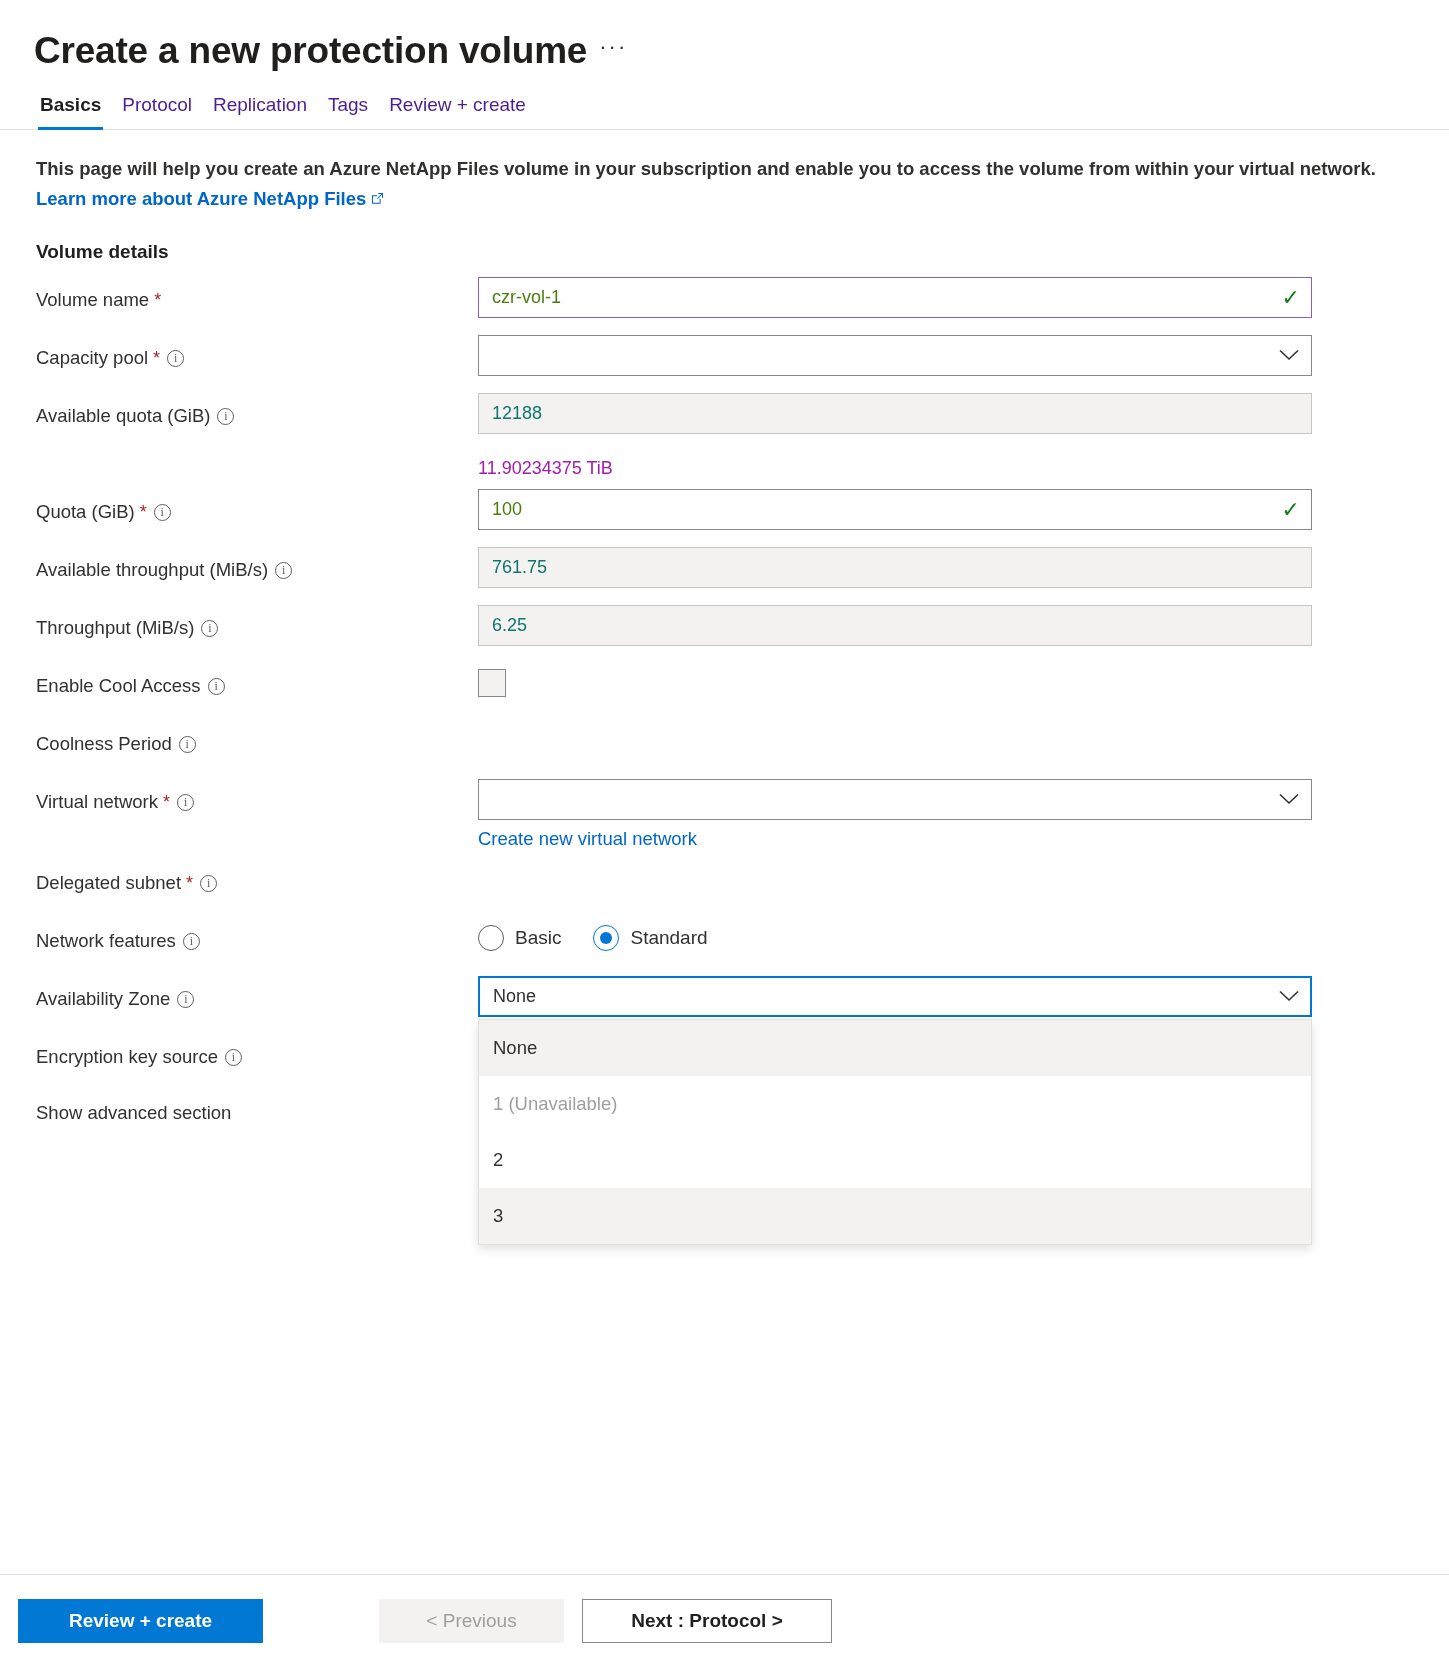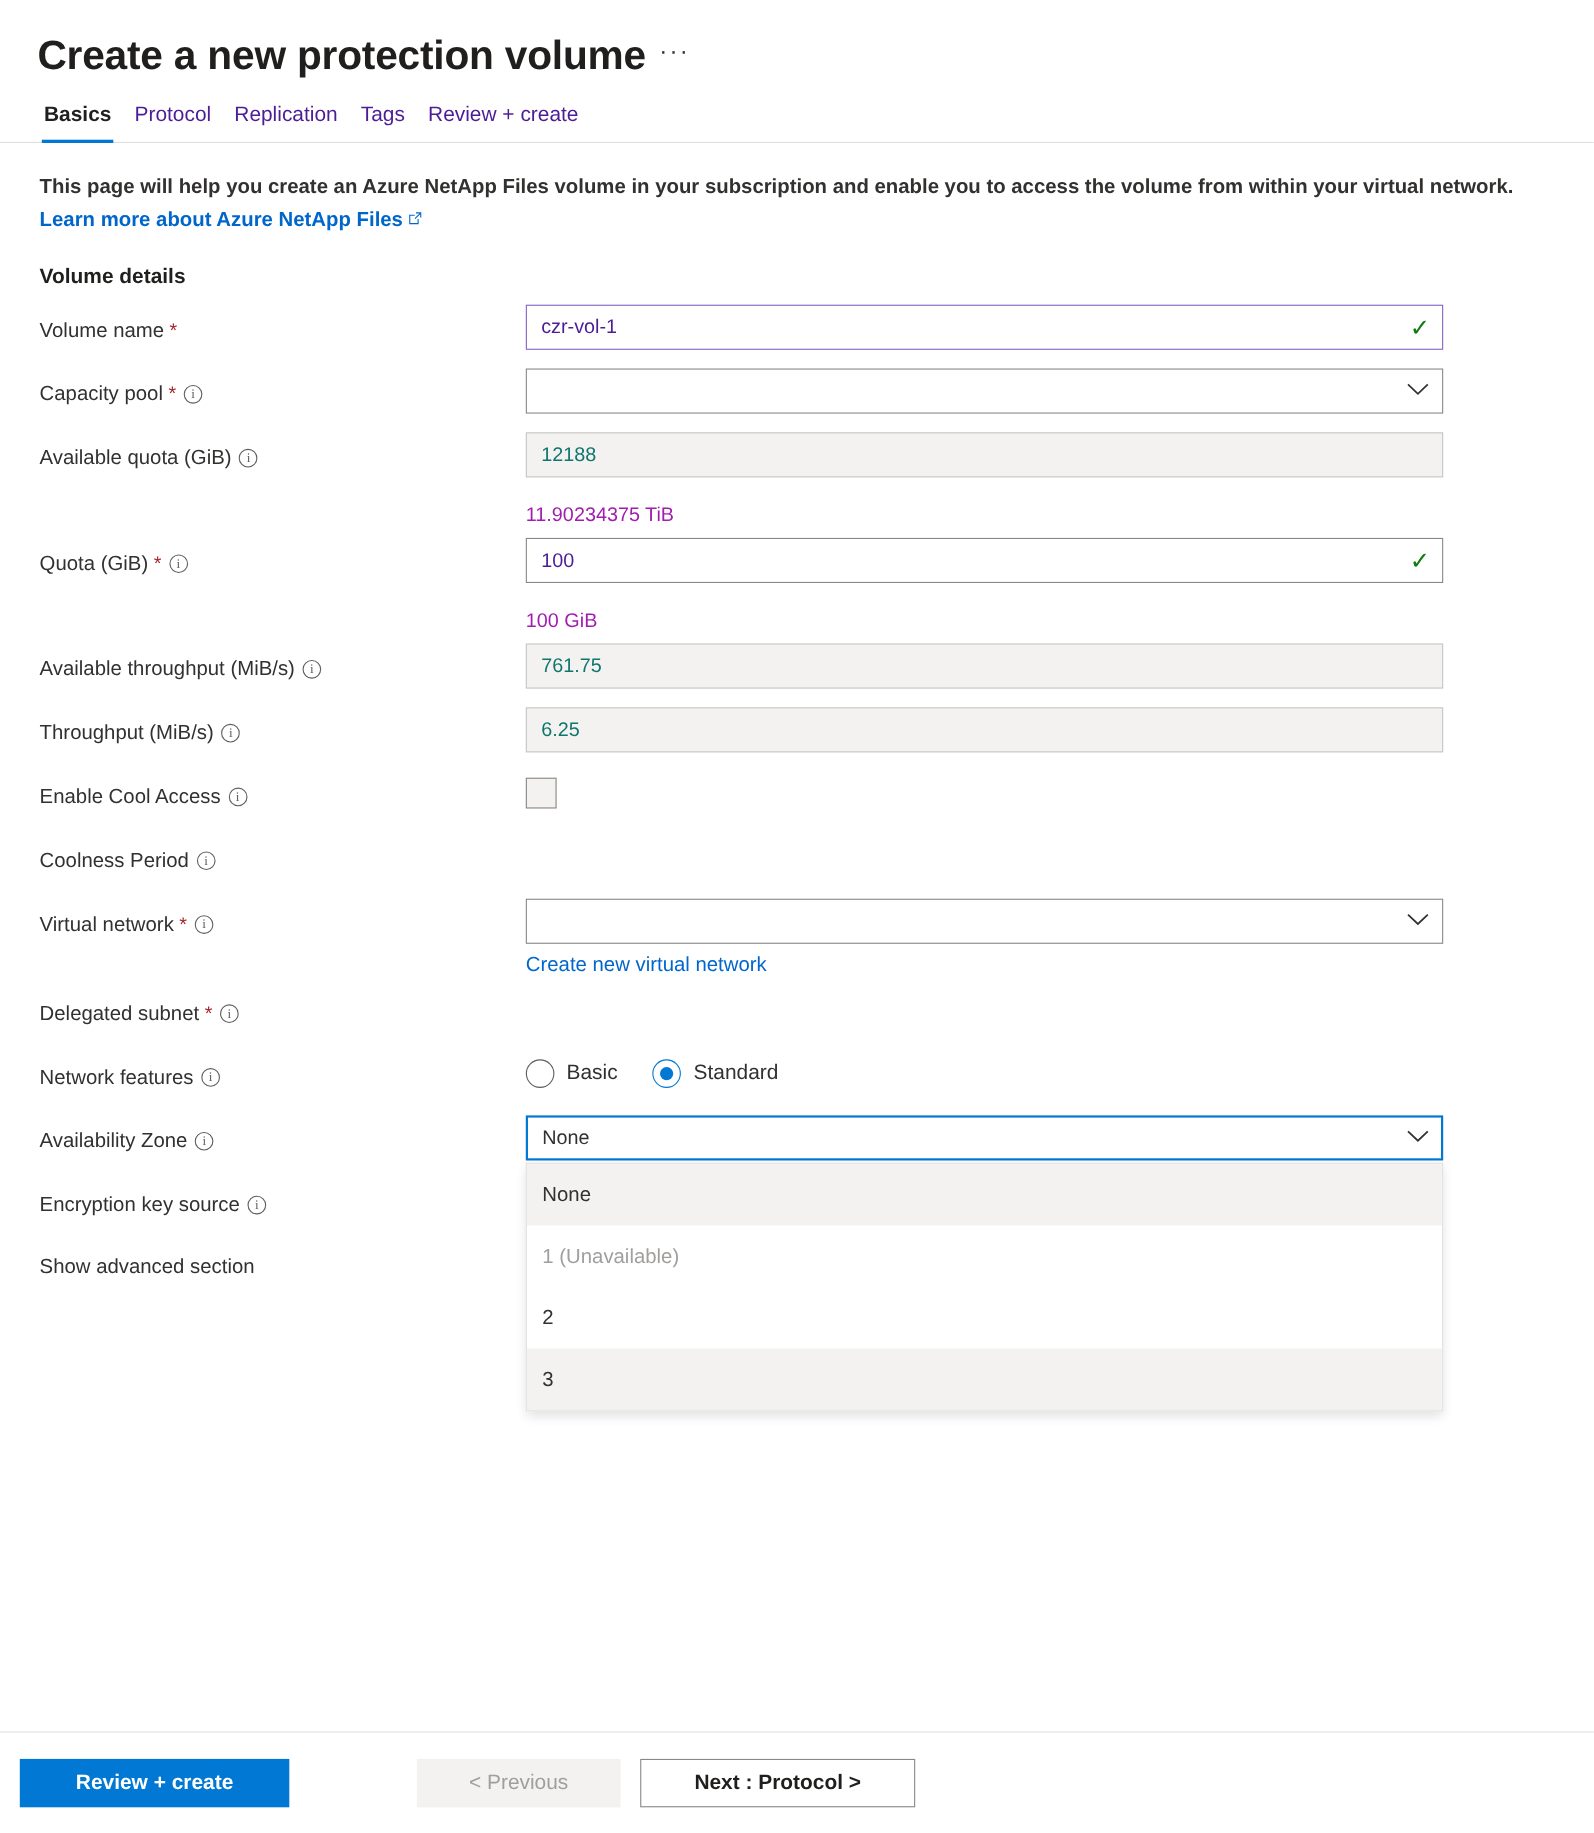--- a/index.html
+++ b/index.html
@@ -146,21 +146,21 @@
     flex: 1;
     min-width: 0;
   }
 
   .input {
     width: 100%;
     height: 41px;
     border: 1px solid #8a8886;
     background: #ffffff;
     font-size: 18px;
-    color: #4c1d95;
+    color: #4d7c0f;
     padding: 0 40px 0 13px;
     font-family: "Liberation Sans", sans-serif;
     display: flex;
     align-items: center;
     position: relative;
   }
   .input.valid { border-color: #8661c5; }
   .input.disabled {
     background: #f3f2f1;
     border-color: #c8c6c4;
@@ -408,21 +408,20 @@
       <div class="label">
         <span>Quota (GiB)</span>
         <span class="req">*</span>
         <span class="info-icon">i</span>
       </div>
       <div class="field">
         <div class="input-wrap">
           <div class="input">100</div>
           <span class="check">✓</span>
         </div>
-        <div class="hint">100 GiB</div>
       </div>
     </div>
 
     <div class="spacer-h"></div>
 
     <div class="row">
       <div class="label">
         <span>Available throughput (MiB/s)</span>
         <span class="info-icon">i</span>
       </div>

